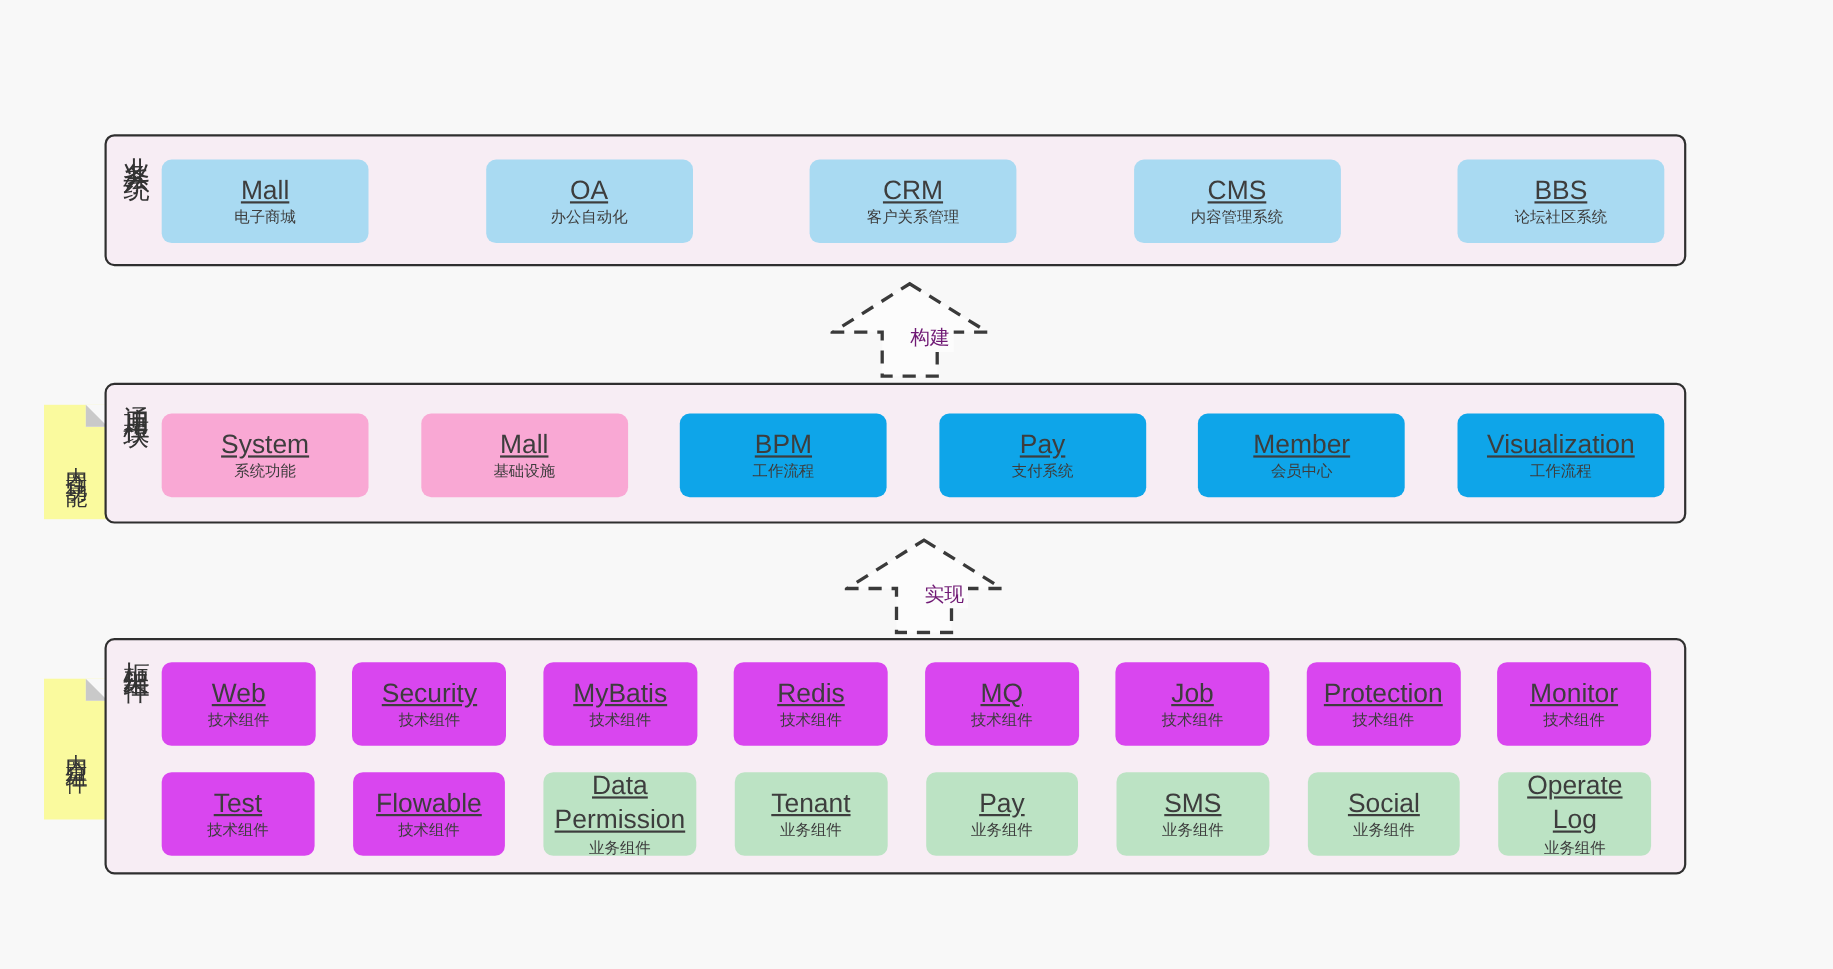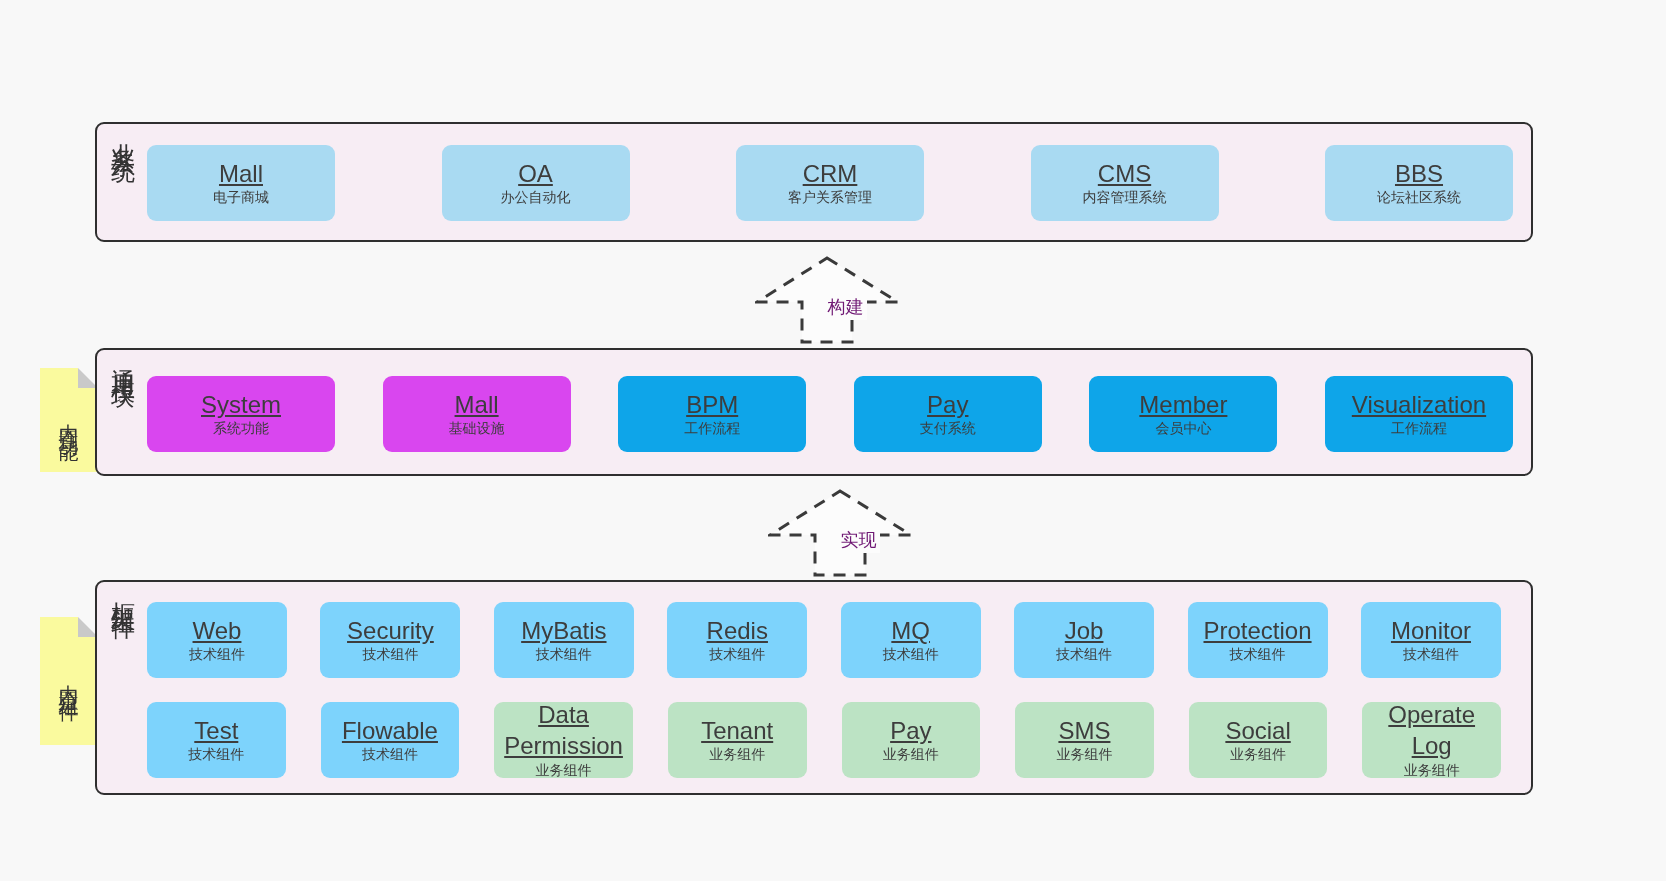--- a/index.html
+++ b/index.html
@@ -34,23 +34,23 @@
   .rowA{top:20px;}
   .rowB{top:120px;gap:35px;}
   .box{
     border-radius:9px;height:100%;
     display:flex;flex-direction:column;align-items:center;justify-content:center;
     text-align:center;line-height:1.28;padding:2px 4px;box-sizing:border-box;
   }
   .w188{width:188px;}
   .w140{width:140px;}
   .blue{background:#a9daf2;}
-  .red{background:#d946ef;}
+  .red{background:#f9a8d4;}
   .pink{background:#0ea5e9;}
-  .green{background:#7dd3fc;}
+  .green{background:#d946ef;}
   .lgreen{background:#bce3c4;}
   .bname{font-size:24px;text-decoration:underline;}
   .bdesc{font-size:14px;}
   .sticky{
     position:absolute;left:40px;width:58px;background:#fafa9e;z-index:1;
   }
   .sticky1{top:368px;height:104px;}
   .sticky2{top:617px;height:128px;}
   .fold{
     position:absolute;top:0;right:0;width:0;height:0;

